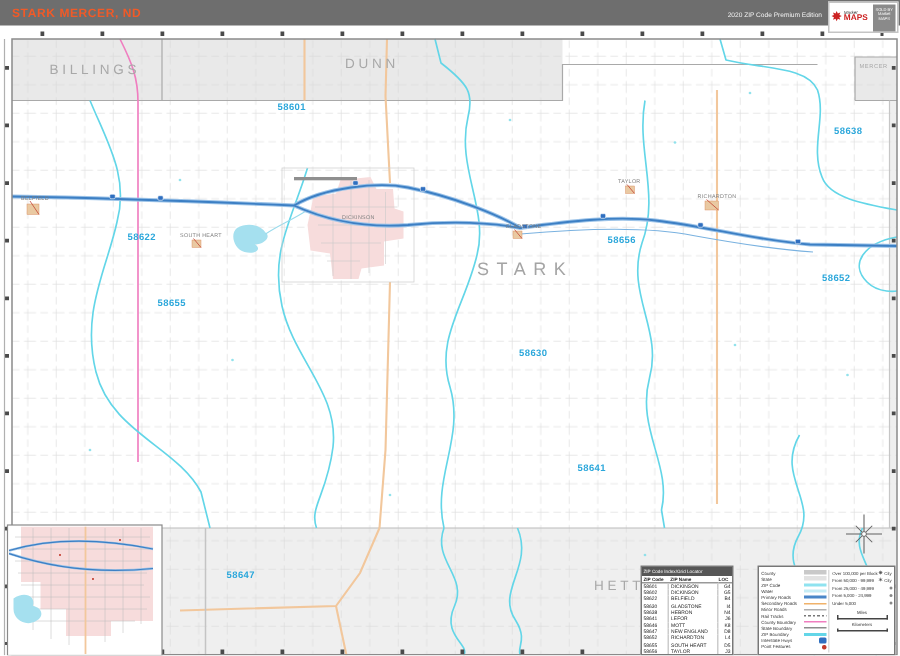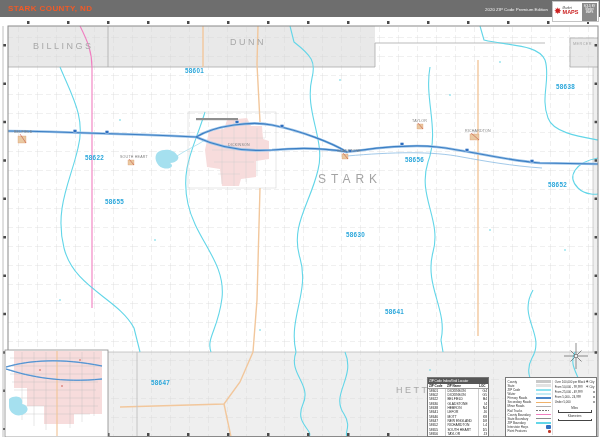--- a/index.html
+++ b/index.html
@@ -231,21 +231,21 @@
         <g fill="#c0392b">
           <circle cx="40" cy="370" r="0.7"></circle>
             <circle cx="62" cy="386" r="0.7"></circle>
             <circle cx="80" cy="360" r="0.7"></circle>
         </g>
       </g>
     </g>
   </svg>
 
   <div class="header">
-    <span class="title">STARK COUNTY, ND</span>
+    <span class="title">STARK MERCER, ND</span>
     <span class="edition">2020 ZIP Code Premium Edition</span>
   </div>
   <div class="logo">
     <span class="logo-star">✸</span>
     <span class="logo-txt">
       <span class="logo-top">Market</span>
       <span class="logo-bottom">MAPS</span>
     </span>
     <span class="logo-box">
       <span>SOLD BY</span><br>

